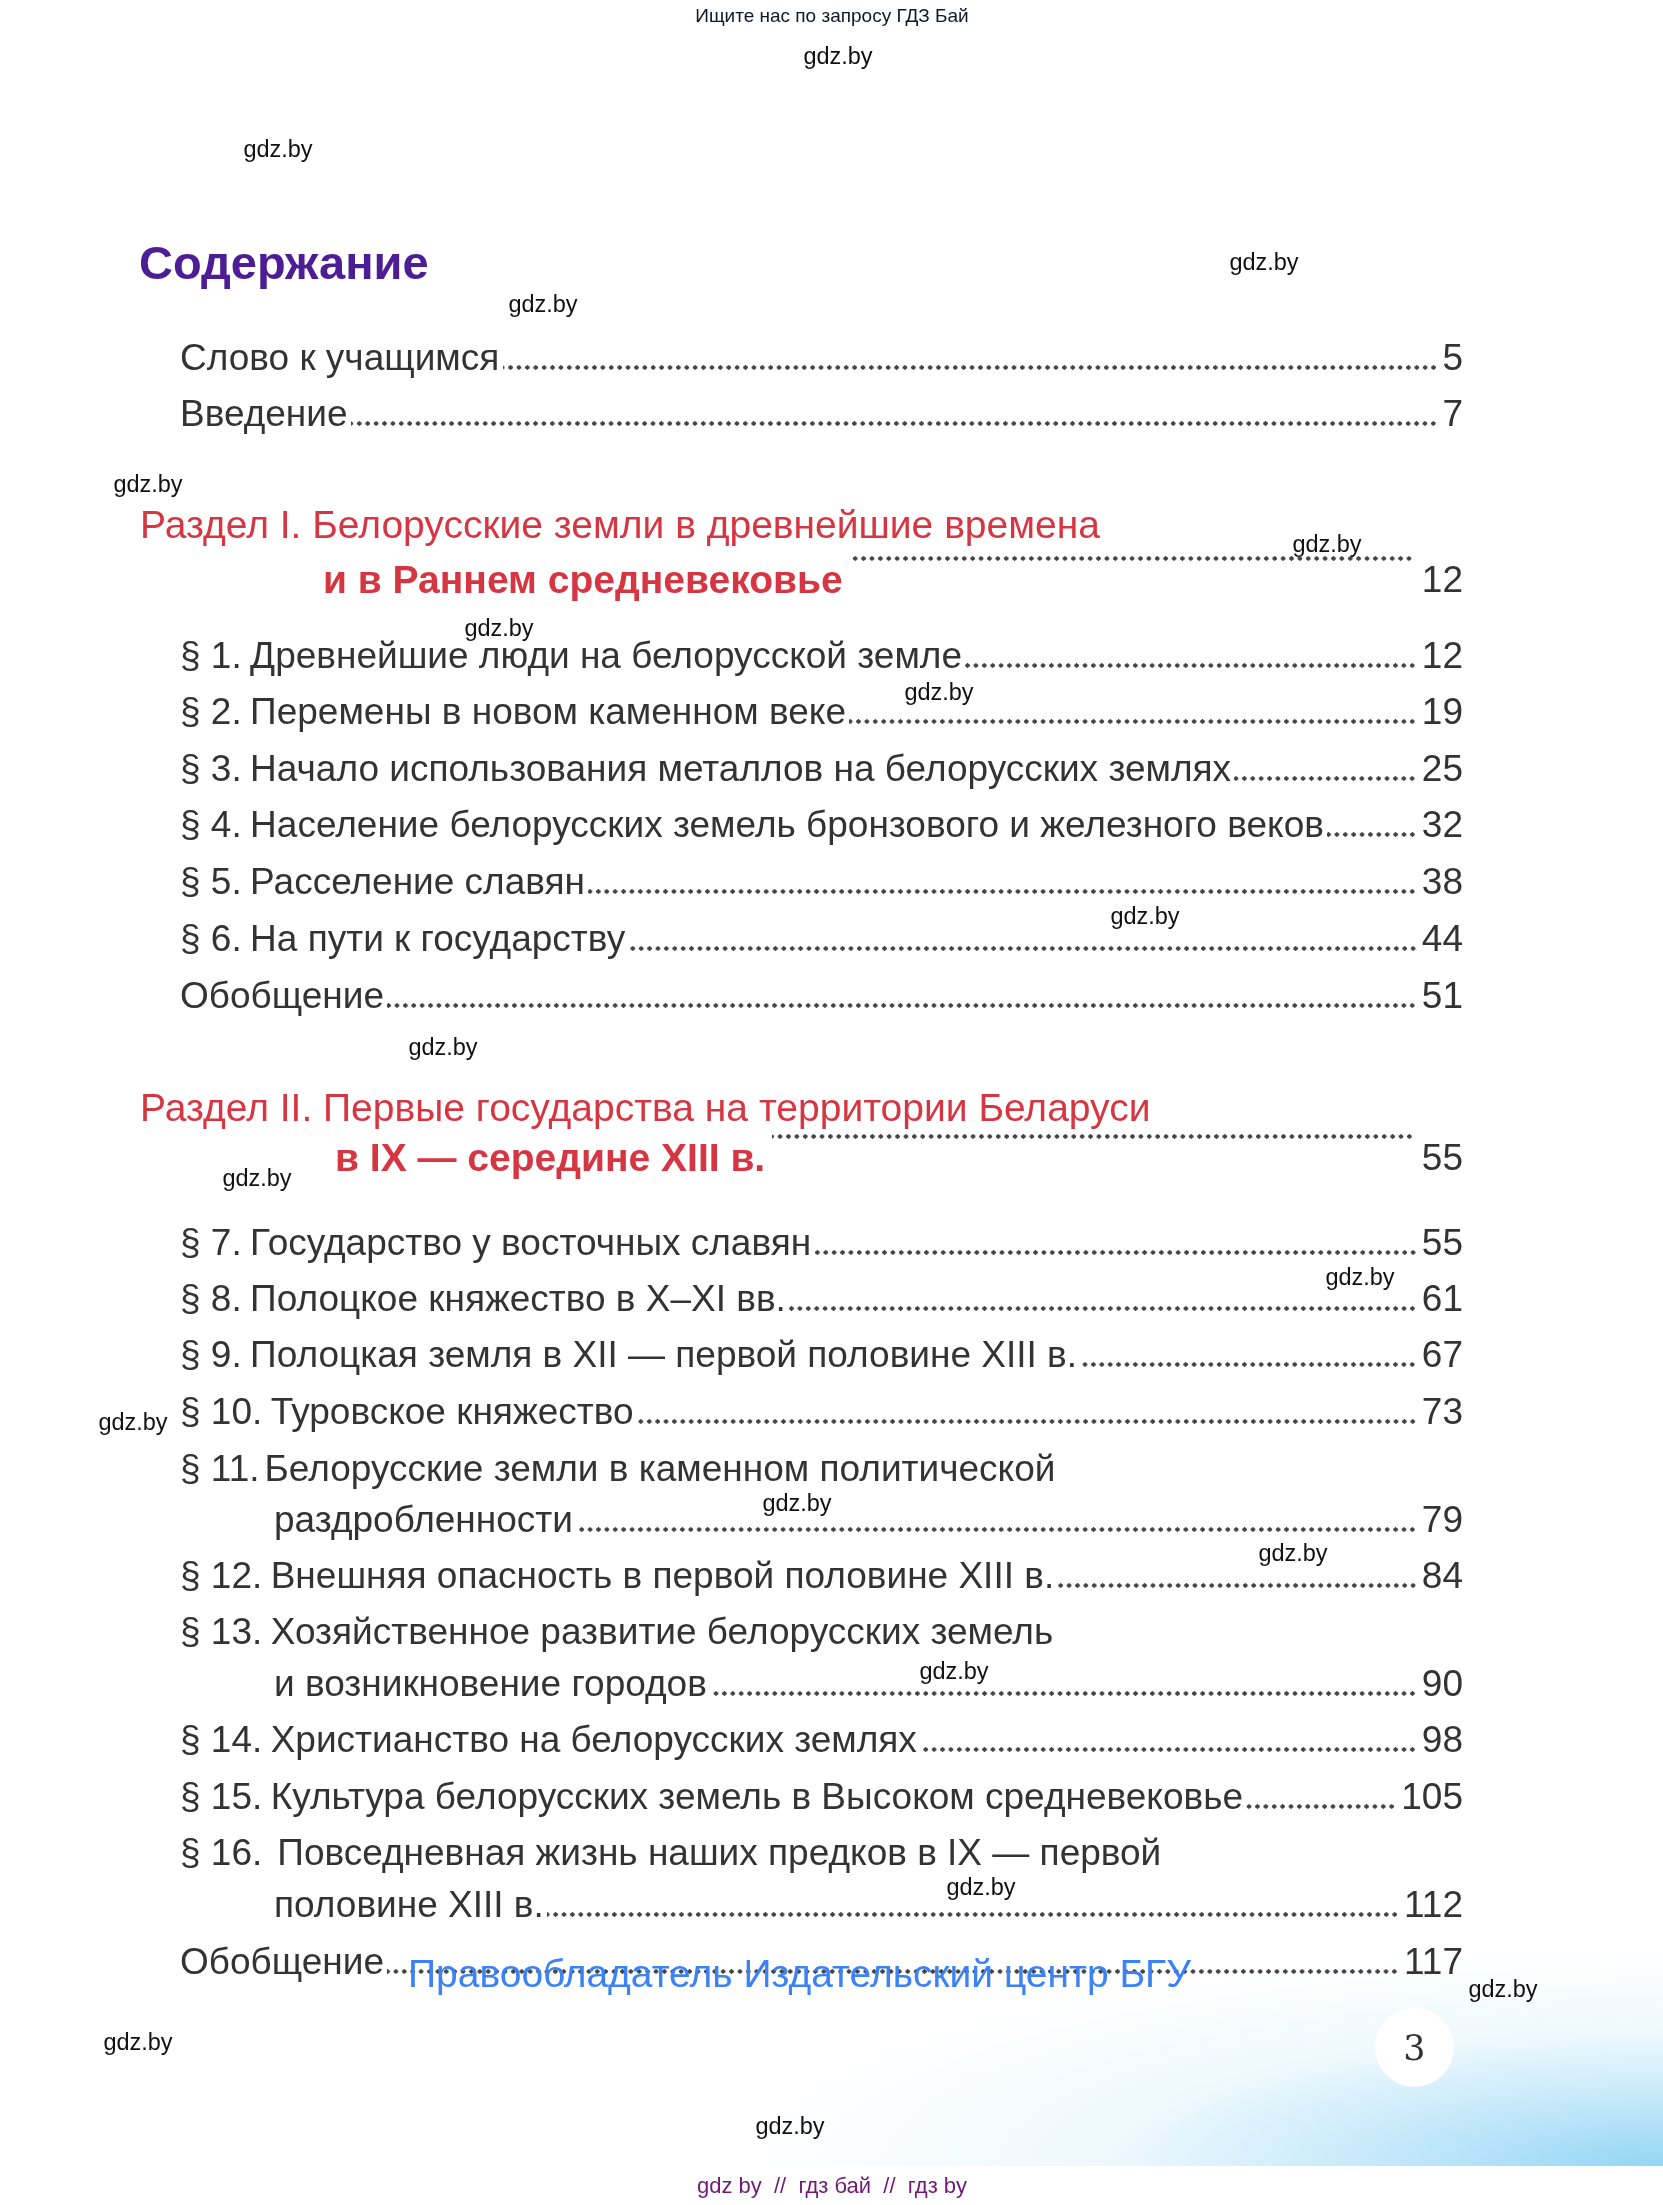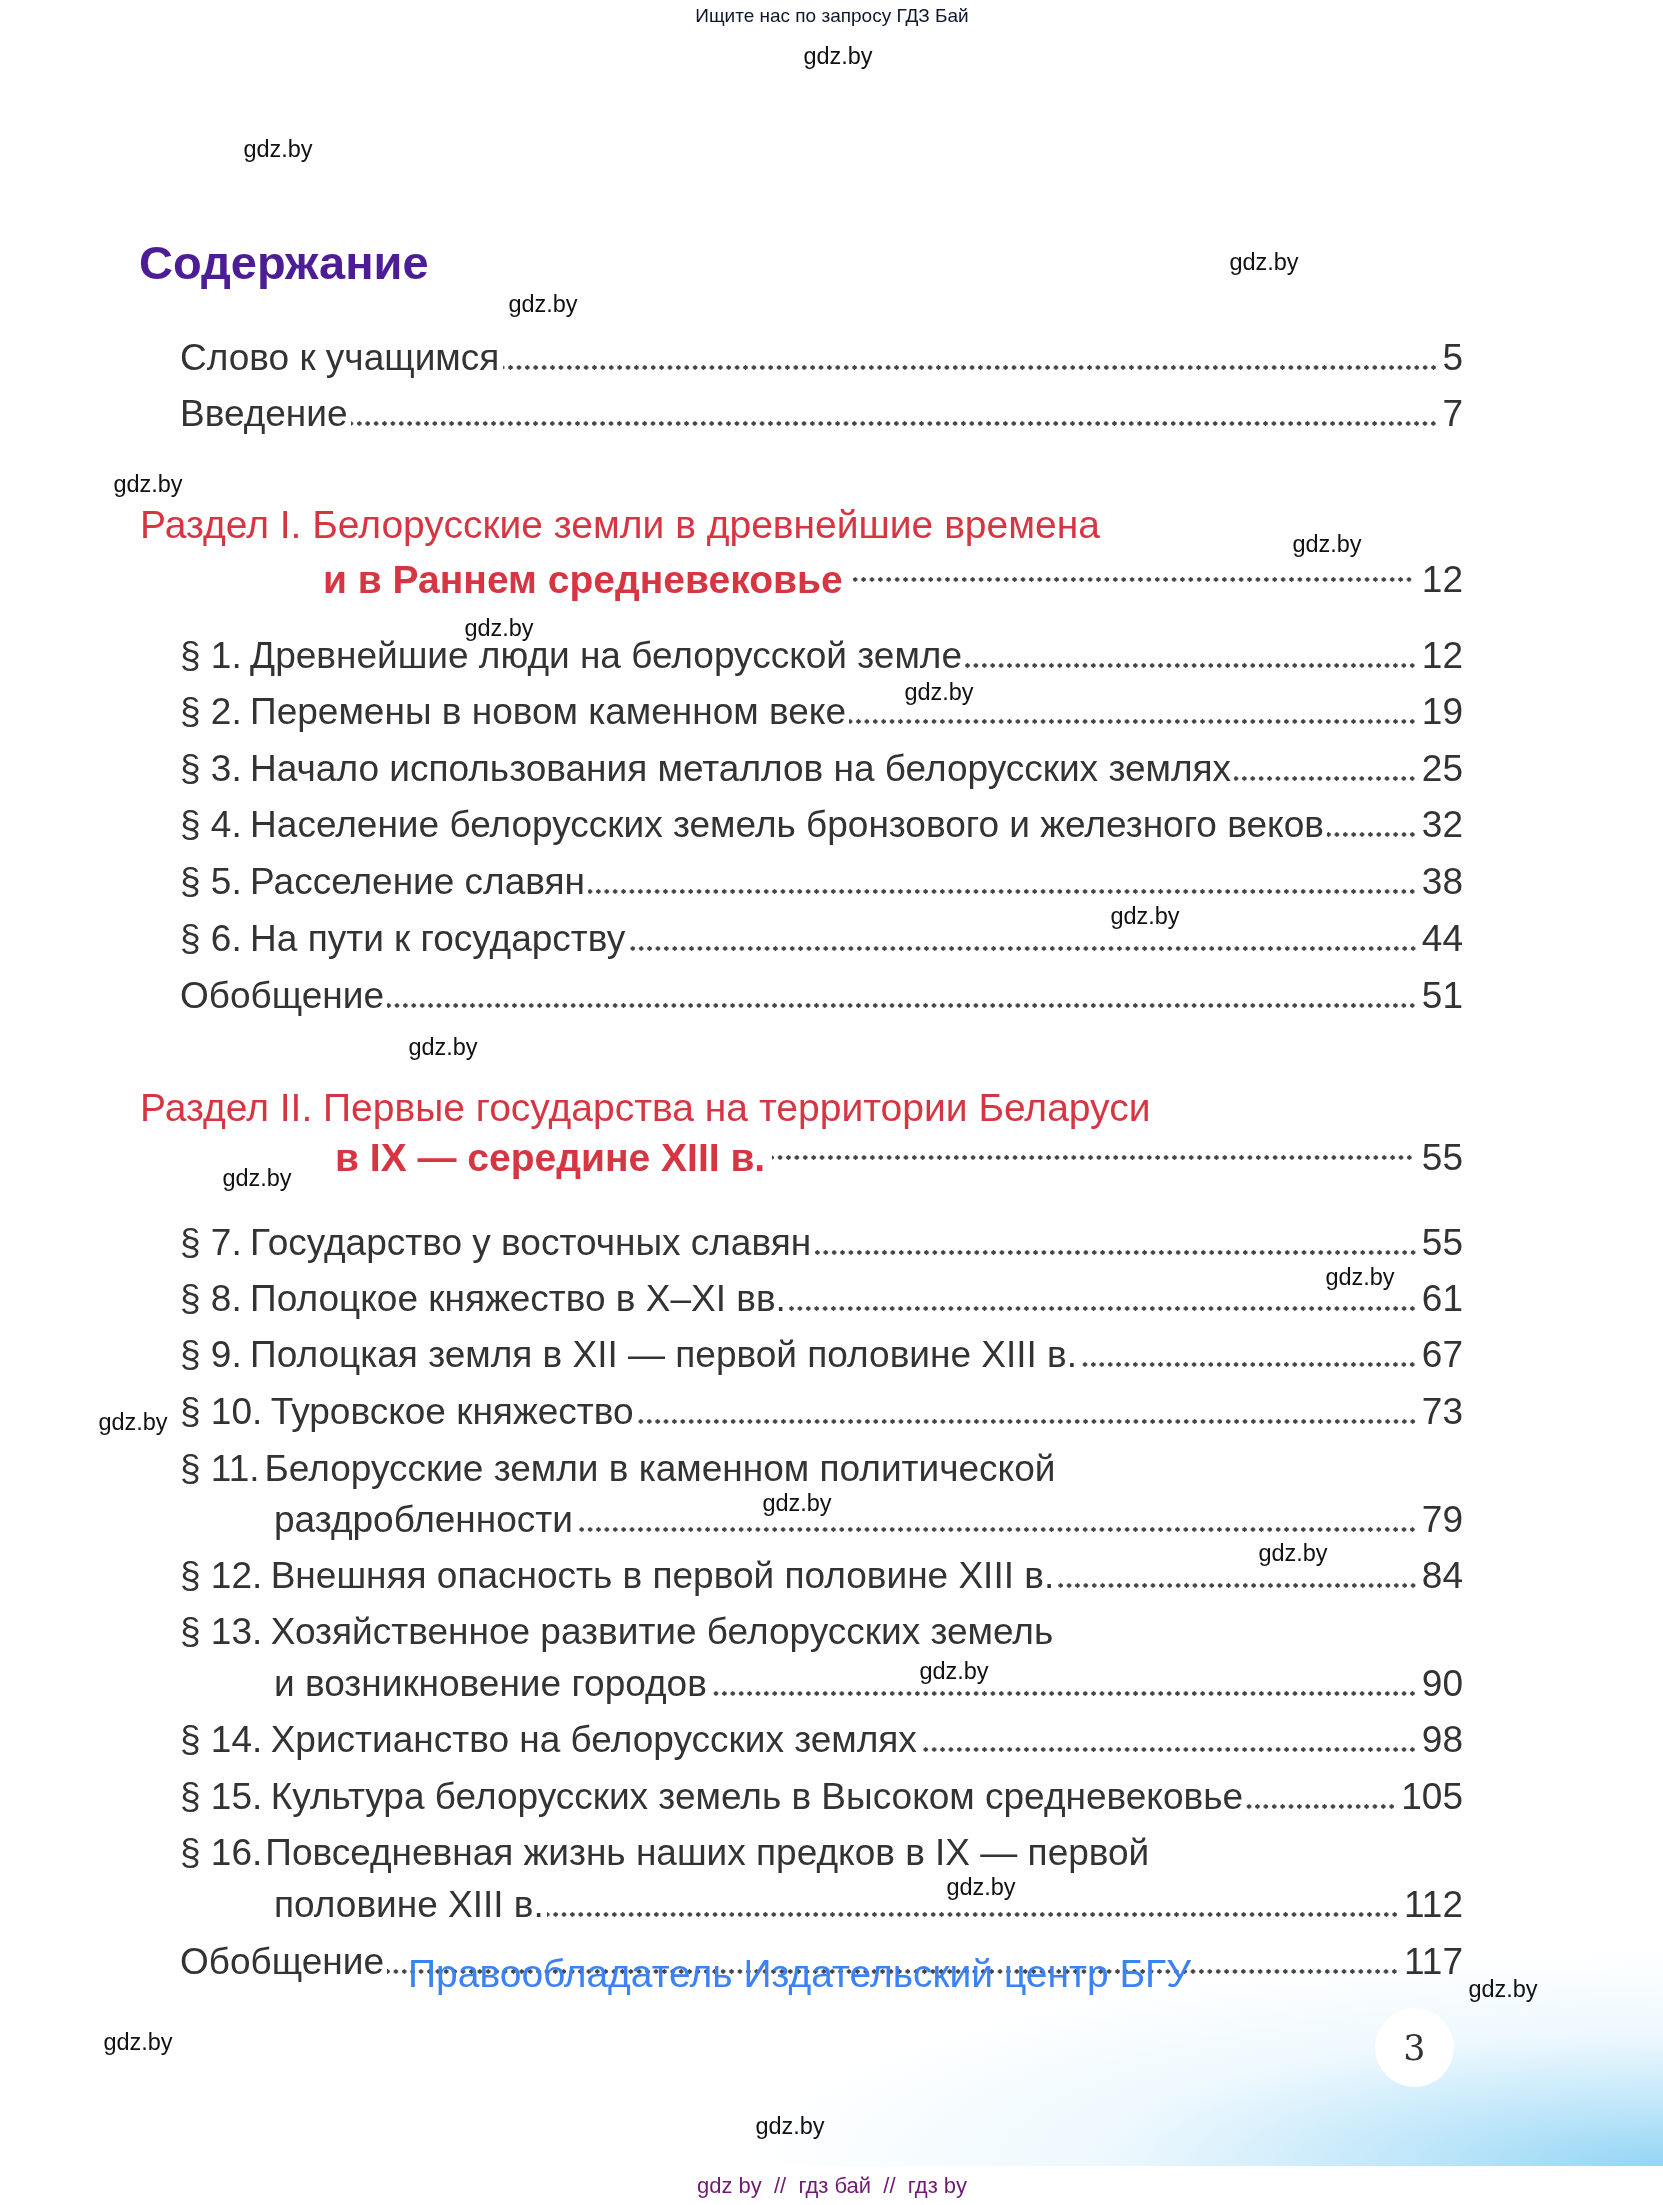--- a/index.html
+++ b/index.html
@@ -40,21 +40,21 @@
     background-position: right center;
     align-self: baseline;
   }
   .row .page { text-align: right; }
   .cont { position: absolute; left: 180px; font-size: 37px; line-height: 45px; color: #333; white-space: nowrap; }
   .sec {
     position: absolute; left: 140px; font-size: 39px; font-weight: normal;
     color: #d63642; line-height: 47px; white-space: nowrap;
   }
   .sec-row {
-    position: absolute; width: auto; height: 47px; display: flex; align-items: center;
+    position: absolute; width: auto; height: 47px; display: flex; align-items: flex-start;
     white-space: nowrap;
   }
   .sec-row .sec-text { font-size: 39px; font-weight: bold; color: #d63642; line-height: 47px; }
   .sec-row .leader {
     flex: 1 1 auto; height: 5px; margin: 0 8.4px 0 6.7px;
     background-image: radial-gradient(circle, #444 2px, transparent 2.3px);
     background-size: 8.4px 5px; background-repeat: repeat-x;
     background-position: right center;
   }
   .sec-row .page { font-size: 37px; color: #333; line-height: 47px; }
@@ -225,21 +225,21 @@
   <span class="page">98</span>
 </div>
 <div class="row" style="top:1774px">
   <span class="num-prefix">§ 15.</span>
   <span>Культура белорусских земель в Высоком средневековье</span>
   <span class="leader"></span>
   <span class="page">105</span>
 </div>
 
 <div class="cont" style="top:1830px">
-  <span class="num-prefix" style="margin-right:3px">§ 16.</span><span>Повседневная жизнь наших предков в IX — первой</span>
+  <span class="num-prefix" style="margin-right:15px">§ 16.</span><span>Повседневная жизнь наших предков в IX — первой</span>
 </div>
 <div class="row" style="top:1882px;left:274px;width:1189px">
   <span>половине XIII в.</span>
   <span class="leader"></span>
   <span class="page">112</span>
 </div>
 <div class="row" style="top:1939px">
   <span>Обобщение</span>
   <span class="leader"></span>
   <span class="page">117</span>

